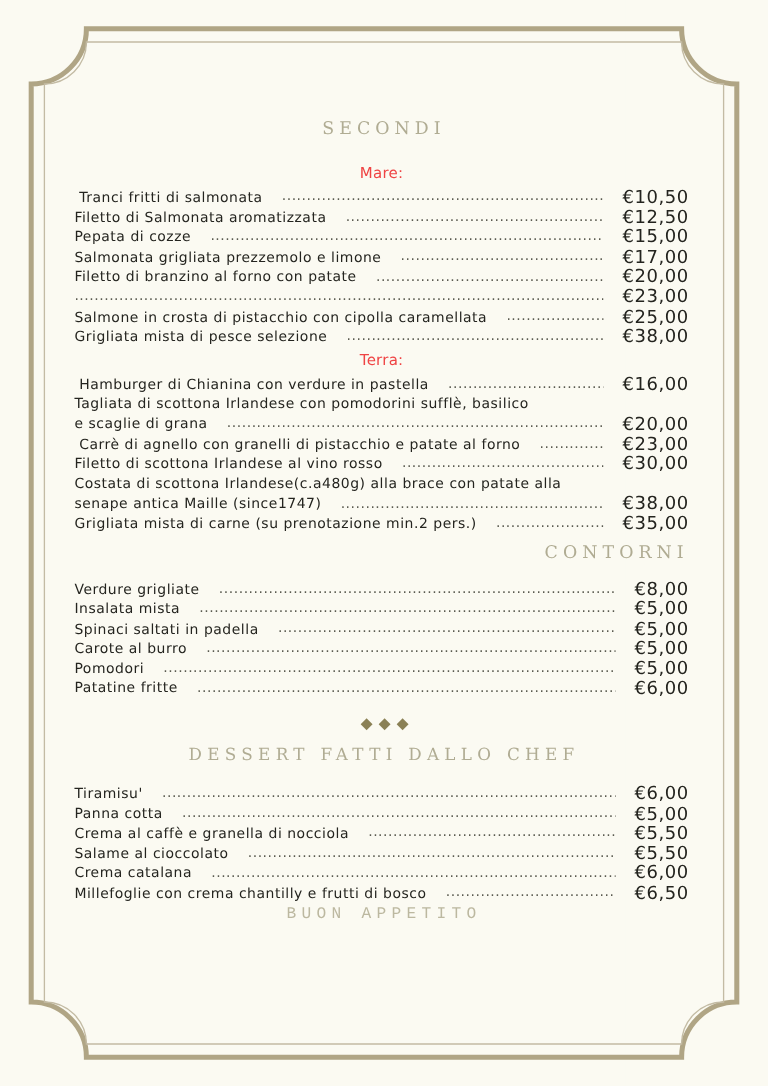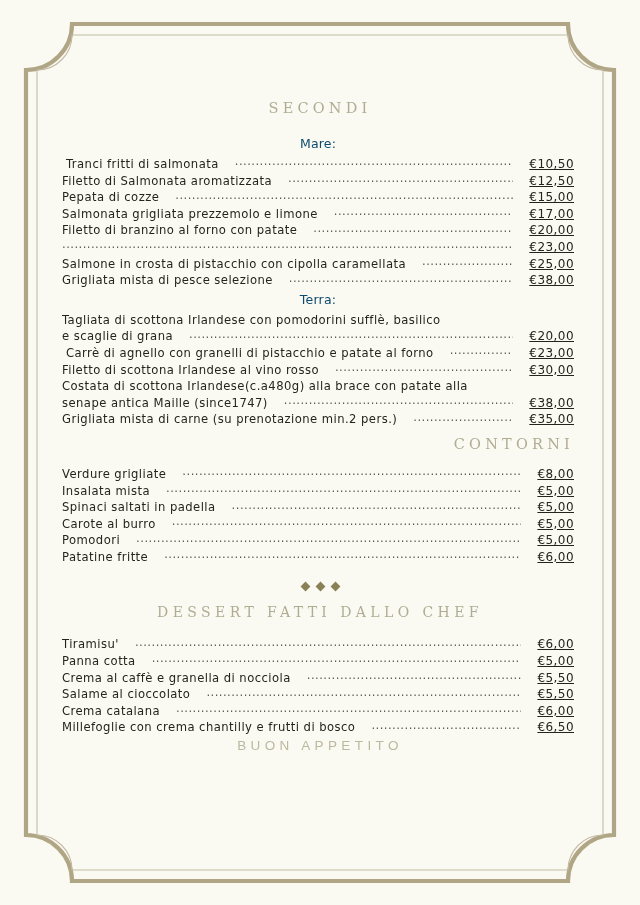--- a/index.html
+++ b/index.html
@@ -49,41 +49,41 @@
     font-weight: 400;
     white-space: nowrap;
   }
   .heading-secondi { margin: 0 0 20px 0; padding-left: 4px;}
   .heading-contorni { margin: 8px 0 14px 0; padding-left: 4px; text-align: right;}
   .heading-dessert  { margin: 0 0 16px 0; padding-left: 4px; font-size: 14px; letter-spacing: 4.4px;}
   .heading-appetito {
     margin: 2px 0 0 0;
     padding-left: 4px;
     text-align: center;
-    font-family: Liberation Sans, sans-serif;
+    font-family: Liberation Mono, monospace;
     font-size: 13.5px;
     letter-spacing: 4.4px;
     color: #bcb8a0;
   }
 
   .sub-heading {
     text-align: center;
     font-family: "DejaVu Sans", sans-serif;
     font-size: 12.5px;
-    color: #0c4a6e;
+    color: #ef4444;
     margin: 0 0 5px 0;
     letter-spacing: 0.2px;
   }
   .sub-heading.terra { margin-top: 3px; }
 
   .item-list { margin: 0; padding: 0; list-style: none; }
 
   .menu-item {
     display: flex;
-    align-items: flex-start;
+    align-items: center;
     font-family: "DejaVu Sans", sans-serif;
     font-size: 11.6px;
     color: #24241f;
     line-height: 16.6px;
     letter-spacing: 0.45px;
     white-space: nowrap;
     gap: 16px;
   }
   .menu-item.indented { padding-left: 4px; }
 
@@ -105,23 +105,22 @@
     white-space: nowrap;
     color: #5a5a50;
     font-size: 11.6px;
     letter-spacing: 0.45px;
   }
 
   .item-price {
     flex: 0 0 auto;
     text-align: right;
     color: #24241f;
-    font-size: 12px;
+    font-size: 15px;
     letter-spacing: 0.45px;
-    text-decoration: underline;
   }
 
   
   .item-wrap-first {
     font-family: "DejaVu Sans", sans-serif;
     font-size: 11.6px;
     color: #24241f;
     line-height: 16.6px;
     letter-spacing: 0.45px;
     white-space: nowrap;
@@ -201,20 +200,25 @@
       <li class="menu-item">
         <span class="item-name">Grigliata mista di pesce selezione</span>
         <span class="leader"></span>
         <span class="item-price">€38,00</span>
       </li>
     </ul>
 
     <div class="sub-heading terra">Terra:</div>
 
     <ul class="item-list">
+      <li class="menu-item indented">
+        <span class="item-name">Hamburger di Chianina con verdure in pastella</span>
+        <span class="leader"></span>
+        <span class="item-price">€16,00</span>
+      </li>
       <li>
         <div class="item-wrap-first">Tagliata di scottona Irlandese con pomodorini sufflè, basilico</div>
         <div class="menu-item">
           <span class="item-name">e scaglie di grana</span>
           <span class="leader"></span>
           <span class="item-price">€20,00</span>
         </div>
       </li>
       <li class="menu-item indented">
         <span class="item-name">Carrè di agnello con granelli di pistacchio e patate al forno</span>

